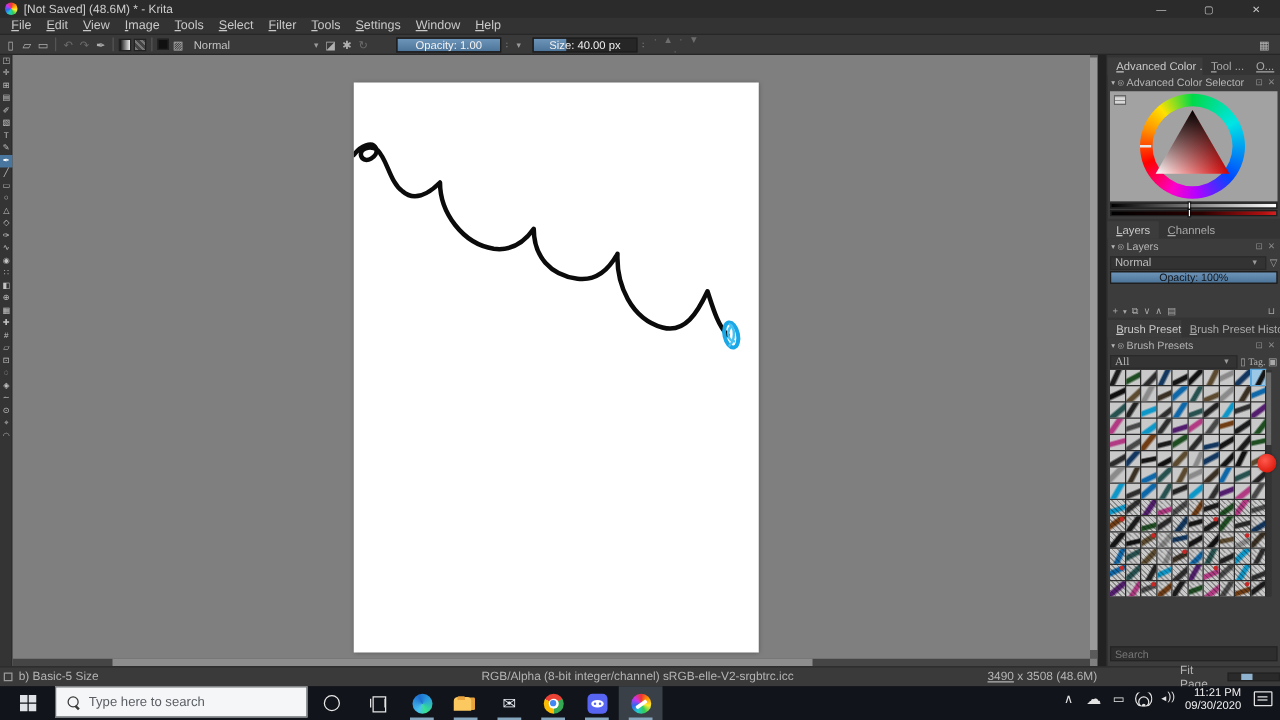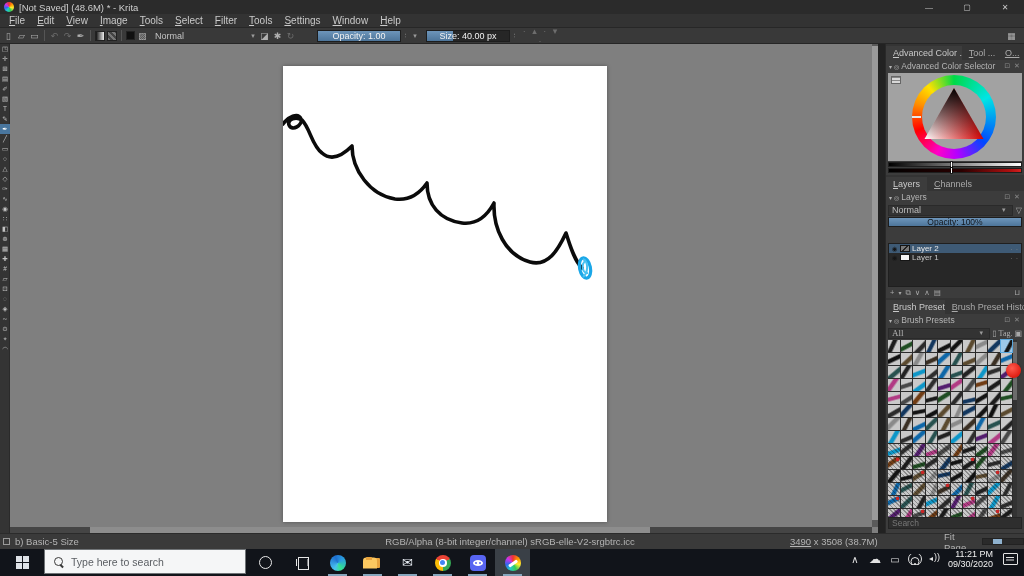--- a/index.html
+++ b/index.html
@@ -378,34 +378,20 @@
       <span style="margin-left:auto" class="ddcaret">▾</span>
     </span>
     <span class="tico" style="margin-left:3px;color:#a8a8a8;font-size:8px">▽</span>
   </div>
 
   <div class="minislider">
     <span class="fill"></span>
     <span class="slabel">Opacity:  100%</span>
   </div>
 
-  <div id="layerlist">
-    <div class="lrow sel">
-      <span class="lico">◉</span>
-      <span class="lthumb t2"></span>
-      <span>Layer 2</span>
-      <span class="lmeta">∙ ∙</span>
-    </div>
-    <div class="lrow">
-      <span class="lico">◉</span>
-      <span class="lthumb t1"></span>
-      <span>Layer 1</span>
-      <span class="lmeta">∙ ∙</span>
-    </div>
-  </div>
 
   <div id="layerbtns">
     <span>+</span>
     <span style="font-size:6px">▾</span>
     <span>⧉</span>
     <span>∨</span>
     <span>∧</span>
     <span>▤</span>
     <span class="right">⊔</span>
   </div>
@@ -584,21 +570,21 @@
     <input type="text" placeholder="Search" style="">
   </div>
 </div>
 
 <div id="reddot" class="abs"></div>
 
 <div id="statusbar" class="abs">
   <span class="chk"></span>
   <span>b)  Basic-5 Size</span>
   <span id="cspace">RGB/Alpha (8-bit integer/channel)  sRGB-elle-V2-srgbtrc.icc</span>
-  <span id="dims"><u>3490</u><span> x 3508 (38.7M)</span></span>
+  <span id="dims"><u>3490</u><span> x 3508 (48.6M)</span></span>
   <span id="fitpage">
     <span>Fit Page</span>
     <span id="zoomslider">
       <span class="zthumb"></span>
 
     </span>
   </span>
 </div>
 
 <div id="taskbar" class="abs">

